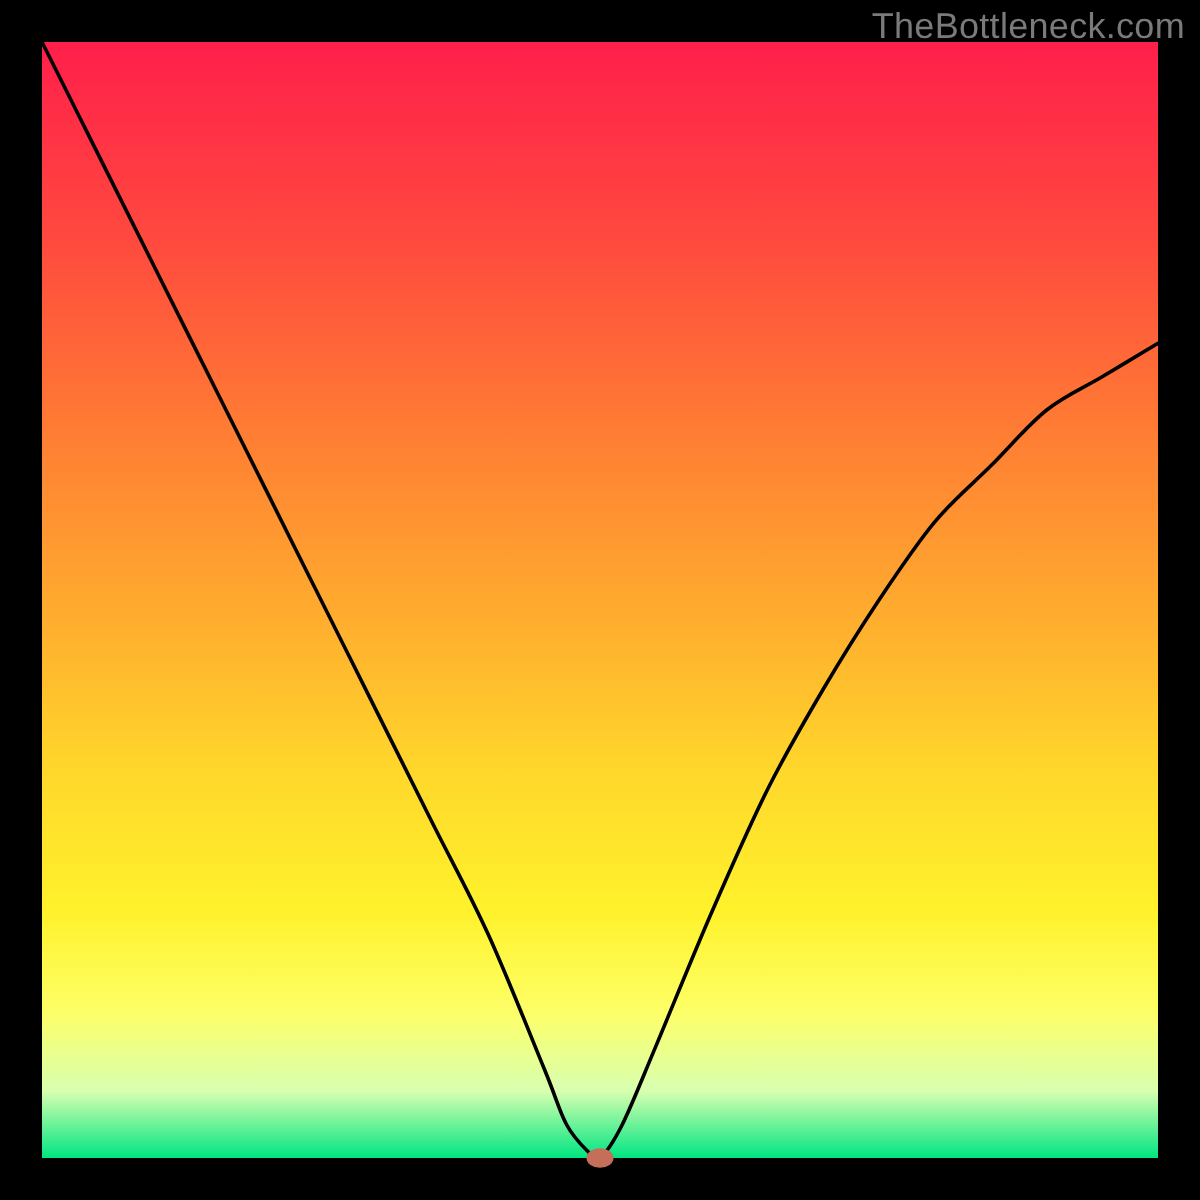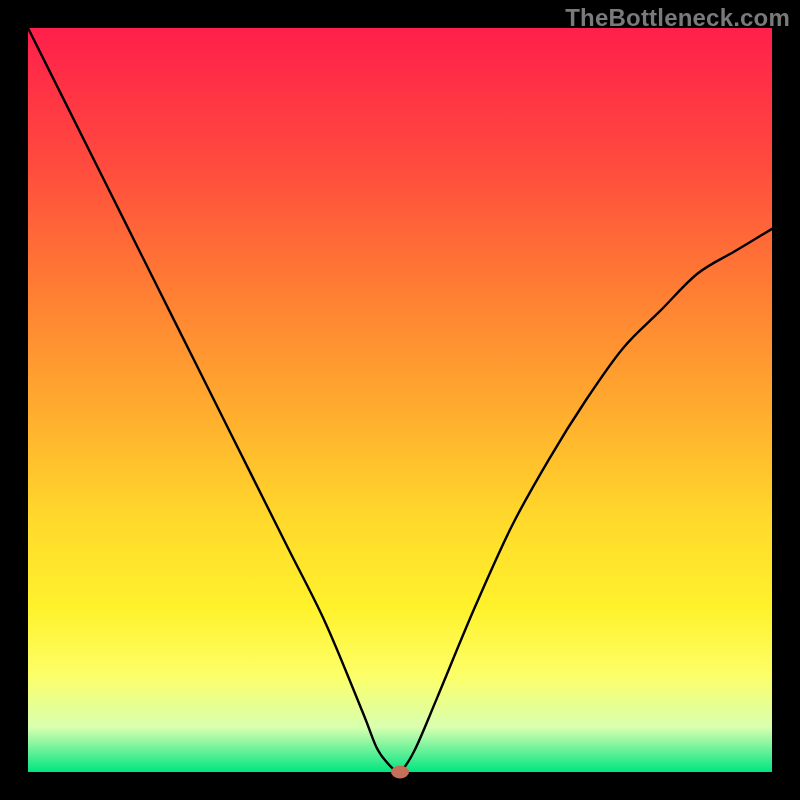--- a/index.html
+++ b/index.html
@@ -15,21 +15,21 @@
     position: relative;
     width: 800px;
     height: 800px;
     background: #000;
   }
   .watermark {
     position: absolute;
     top: 4px;
     right: 10px;
     font-size: 24px;
-    font-weight: 700;
+    font-weight: 400;
     color: #7a7a7a;
     letter-spacing: 0.2px;
     z-index: 5;
   }
   .plot {
     position: absolute;
     left: 28px;
     top: 28px;
     width: 744px;
     height: 744px;

